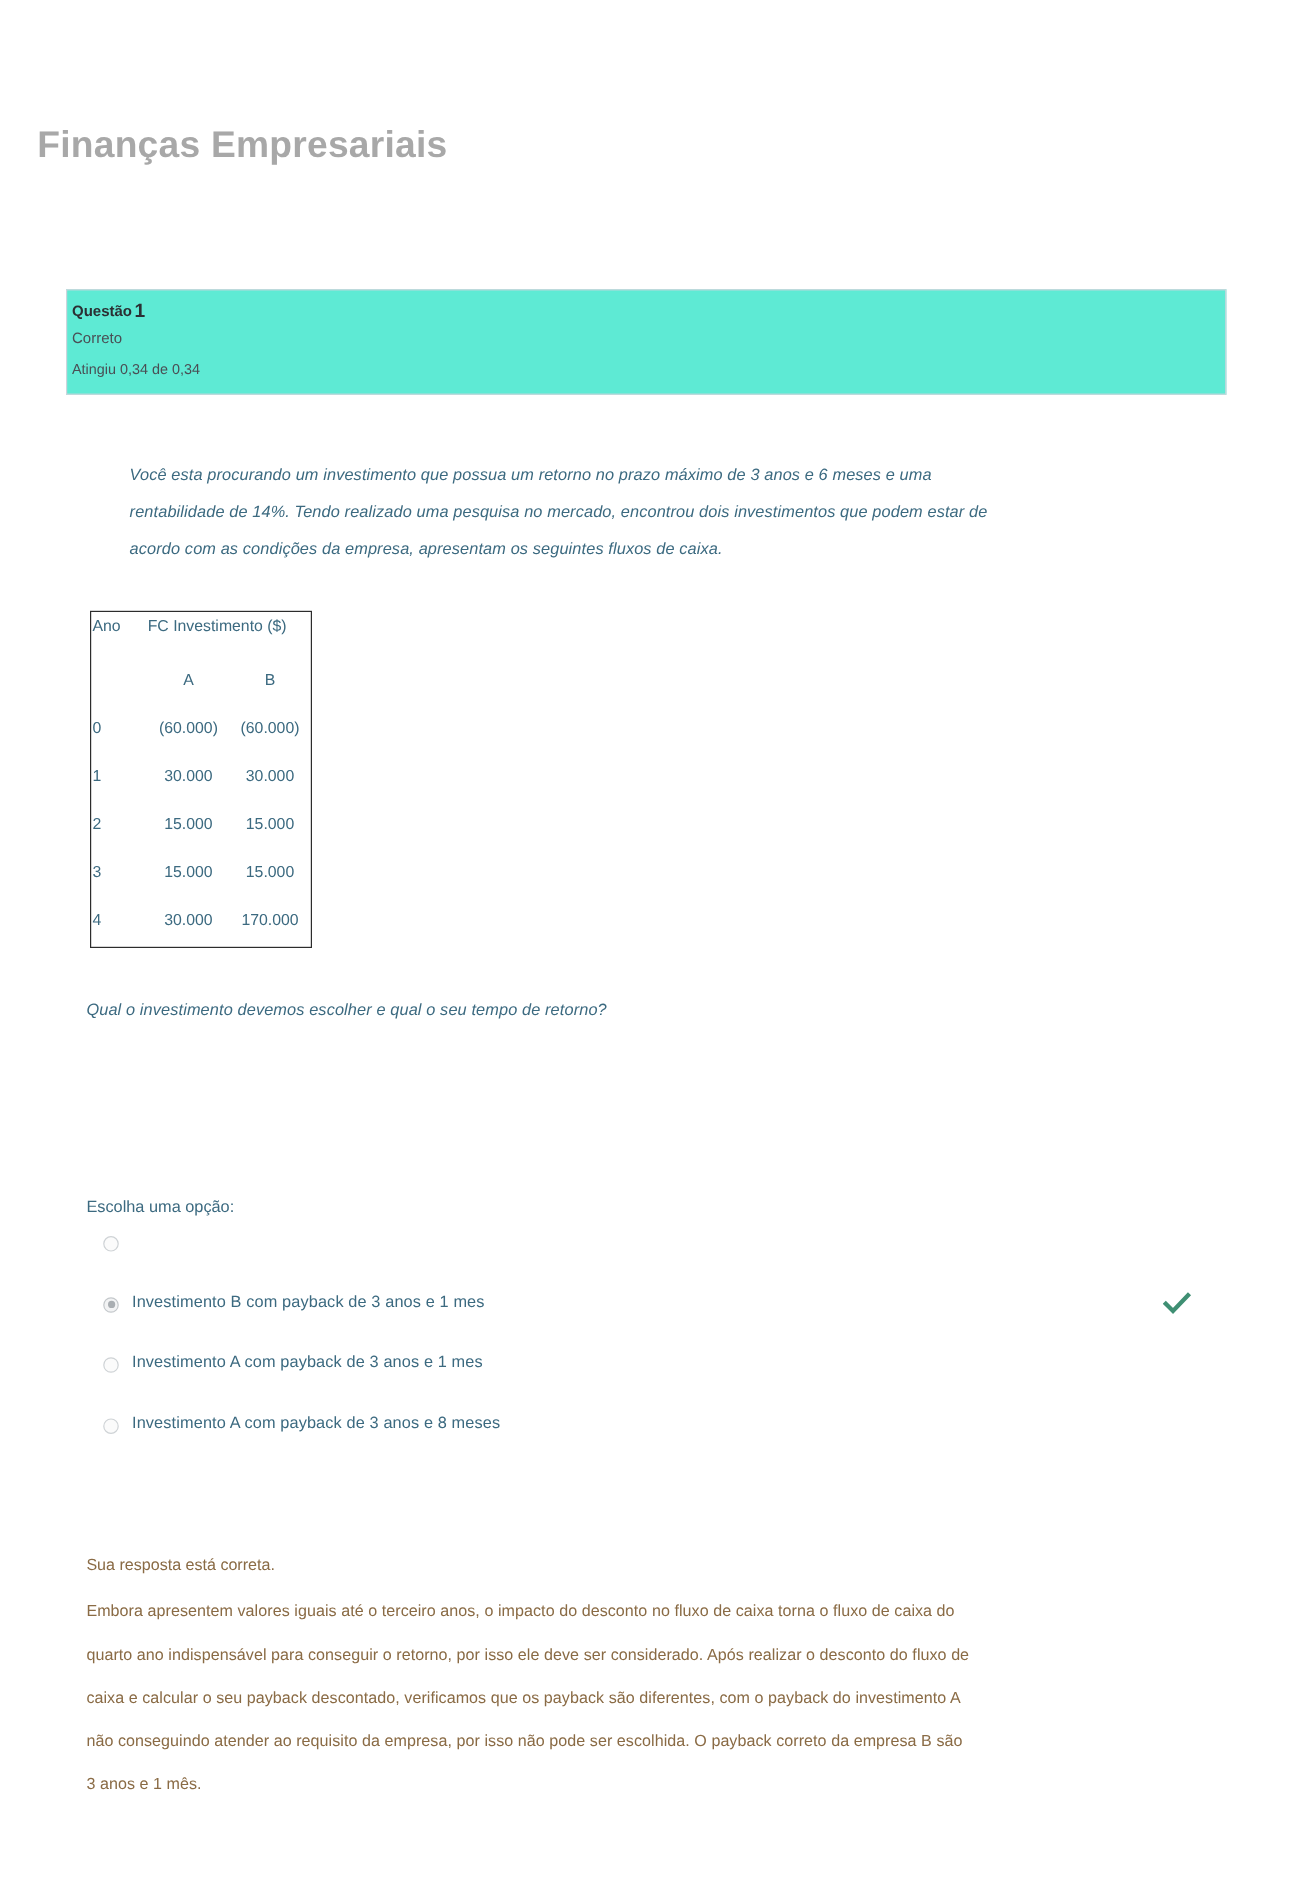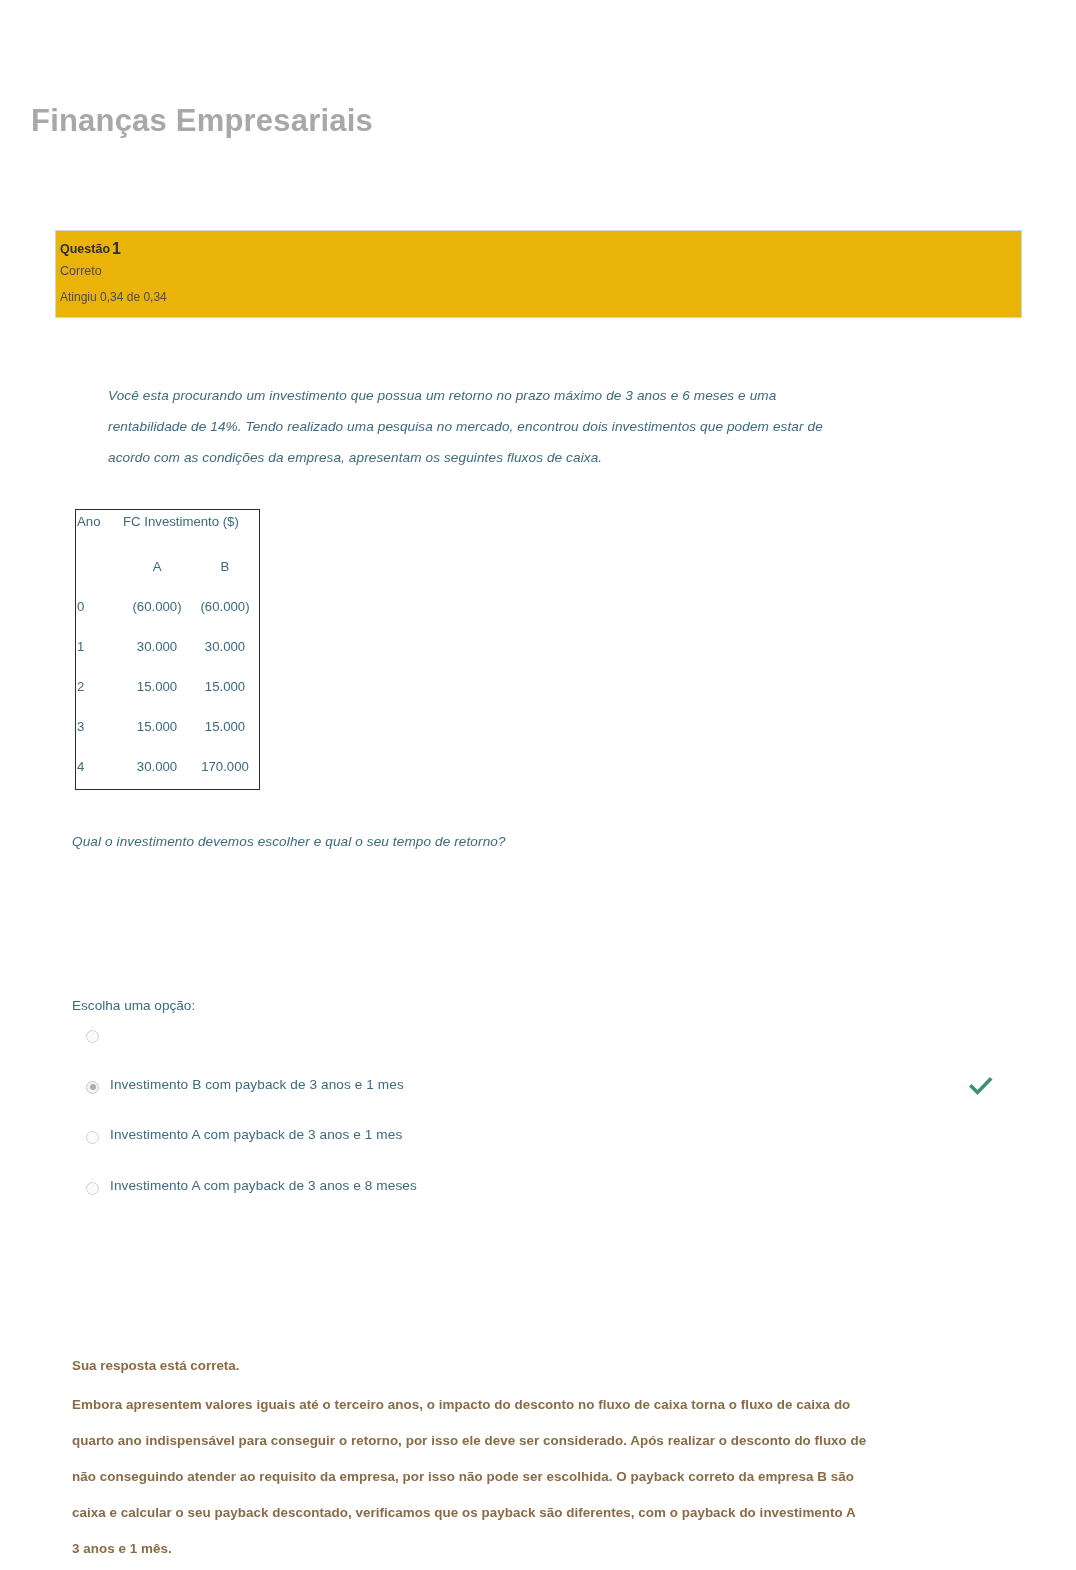--- a/index.html
+++ b/index.html
@@ -24,25 +24,25 @@
     font-weight: bold;
     color: #a8a8a8;
     letter-spacing: 0.2px;
     white-space: nowrap;
   }
 
   
   #question-info-box {
     position: absolute;
     left: 55px;
-    top: 230px;
+    top: 241px;
     width: 967px;
     height: 88px;
     border: 1px solid #ced5dd;
-    background: #eab308;
+    background: #5eead4;
     box-sizing: border-box;
   }
   #question-number-line {
     position: absolute;
     left: 4px;
     top: 8px;
     font-size: 12.5px;
     font-weight: bold;
     color: #2b2f33;
     white-space: nowrap;
@@ -194,23 +194,22 @@
     top: -2px;
     width: 24px;
     height: 22px;
   }
   .option-mark svg { display: block; }
 
   
   #feedback-block {
     position: absolute;
     left: 72px;
-    top: 1358px;
+    top: 1296px;
     width: 930px;
-    font-weight: bold;
   }
   #feedback-correct {
     font-size: 13.4px;
     color: #8a6b45;
     white-space: nowrap;
     margin-bottom: 14px;
   }
   .feedback-line {
     font-size: 13.4px;
     color: #8a6b45;
@@ -311,16 +310,16 @@
     <span class="option-radio"></span>
     <span class="option-label">Investimento A com payback de 3 anos e 8 meses</span>
   </div>
 
 </div>
 
 <div id="feedback-block">
   <div id="feedback-correct">Sua resposta está correta.</div>
   <div class="feedback-line">Embora apresentem valores iguais até o terceiro anos, o impacto do desconto no fluxo de caixa torna o fluxo de caixa do</div>
   <div class="feedback-line">quarto ano indispensável para conseguir o retorno, por isso ele deve ser considerado. Após realizar o desconto do fluxo de</div>
+  <div class="feedback-line">caixa e calcular o seu payback descontado, verificamos que os payback são diferentes, com o payback do investimento A</div>
   <div class="feedback-line">não conseguindo atender ao requisito da empresa, por isso não pode ser escolhida. O payback correto da empresa B são</div>
-  <div class="feedback-line">caixa e calcular o seu payback descontado, verificamos que os payback são diferentes, com o payback do investimento A</div>
   <div class="feedback-line">3 anos e 1 mês.</div>
 </div>
 
 </body></html>

